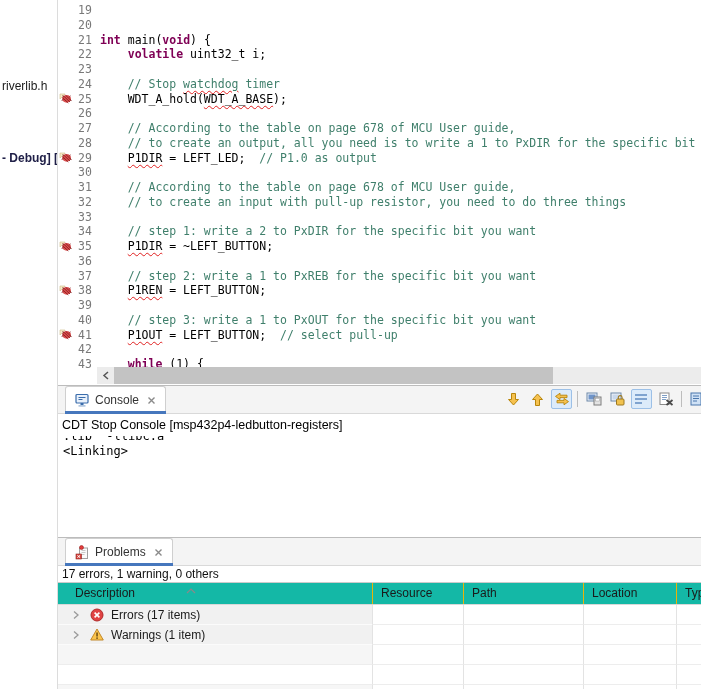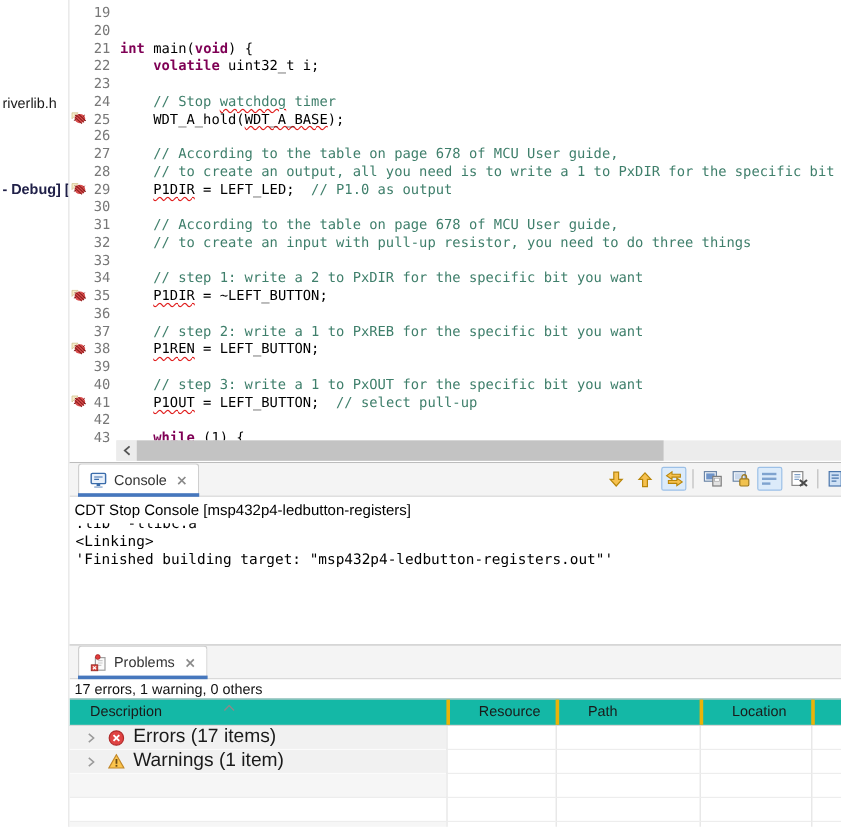--- a/index.html
+++ b/index.html
@@ -64,28 +64,28 @@
   .clipline span{display:block;margin-top:-7px}
   .cline{min-height:14.5px}
 
   
   .problems{top:537px;height:152px}
   .summary{position:absolute;top:28px;left:0;right:0;height:16px;line-height:17px;
            padding-left:4px;font-size:12px;color:#111}
   .phead{position:absolute;top:44px;left:0;width:100%;height:23px;background:#14b8a6;
          border-top:1px solid #cbcbcb;border-bottom:1px solid #d8d8d8;box-sizing:border-box}
   .ph-cell{position:absolute;top:0;height:21px;line-height:21px;font-size:12px;color:#1a1a1a;
-           border-left:3px solid #eab308;padding-left:24px;box-sizing:border-box;white-space:nowrap;overflow:hidden}
+           border-left:1px solid #eab308;padding-left:8px;box-sizing:border-box;white-space:nowrap;overflow:hidden}
   .ph-cell.first{border-left:none;padding-left:17px}
   .sortcaret{position:absolute;left:128px;top:-3px}
   .prows{position:absolute;top:67px;left:0;right:0;bottom:0}
   .prow{position:absolute;left:0;width:100%;height:20px}
   .pcell{position:absolute;top:0;height:20px;box-sizing:border-box}
   .pcell.r{background:#fff;border-left:1px solid #e3e3e3;border-bottom:1px solid #ededed}
-  .gdesc{display:flex;font-size:16px;color:#1a1a1a}
+  .gdesc{display:flex;align-items:center;font-size:12px;color:#1a1a1a}
   .gchev{margin-left:14px;display:flex;align-items:center}
   .gicon{margin-left:10px;display:flex;align-items:center}
   .glabel{margin-left:7px;white-space:nowrap}
 </style>
 </head>
 <body>
 
 <div id="root">
   <div class="explorer">
     <div class="ex-item" id="ex1">riverlib.h</div>
@@ -277,21 +277,21 @@
         <div class="tsep"></div>
         <div class="tbtn">
           <svg width="16" height="14">
             <rect x="1" y="1" width="10" height="12" fill="#cfe1f5" stroke="#4a76ac"></rect>
             <path d="M3 4 h6 M3 6.5 h6 M3 9 h4" stroke="#4a76ac" stroke-width="1"></path>
           </svg>
         </div>
       </div>
     </div>
     <div class="subtitle">CDT Stop Console [msp432p4-ledbutton-registers]</div>
-    <div class="ctext"><div class="clipline"><span>.lib" -llibc.a</span></div><div class="cline">&lt;Linking&gt;</div><div class="cline">'Finished building target: "msp432p4-ledbutton-registers.out"'</div><div class="cline"> </div><div class="cline"> </div></div>
+    <div class="ctext"><div class="clipline"><span>.lib" -llibc.a</span></div><div class="cline">&lt;Linking&gt;</div><div class="cline"> </div><div class="cline"> </div></div>
   </div>
 
   <div class="panel problems">
     <div class="tabbar">
       <div class="tab">
         <svg width="15" height="15">
           <rect x="4.5" y="3" width="8" height="10.5" fill="#fbfbfb" stroke="#a0a0a0"></rect>
           <path d="M6.5 5.5 h4 M6.5 7.5 h4 M6.5 9.5 h3" stroke="#c9c9c9" stroke-width="1"></path>
           <circle cx="6.5" cy="2.5" r="2" fill="#e23b3b" stroke="#9c1f1f" stroke-width="0.6"></circle>
           <rect x="1" y="9" width="5.5" height="5" fill="#d8453f" stroke="#8d211c" stroke-width="0.6"></rect>

